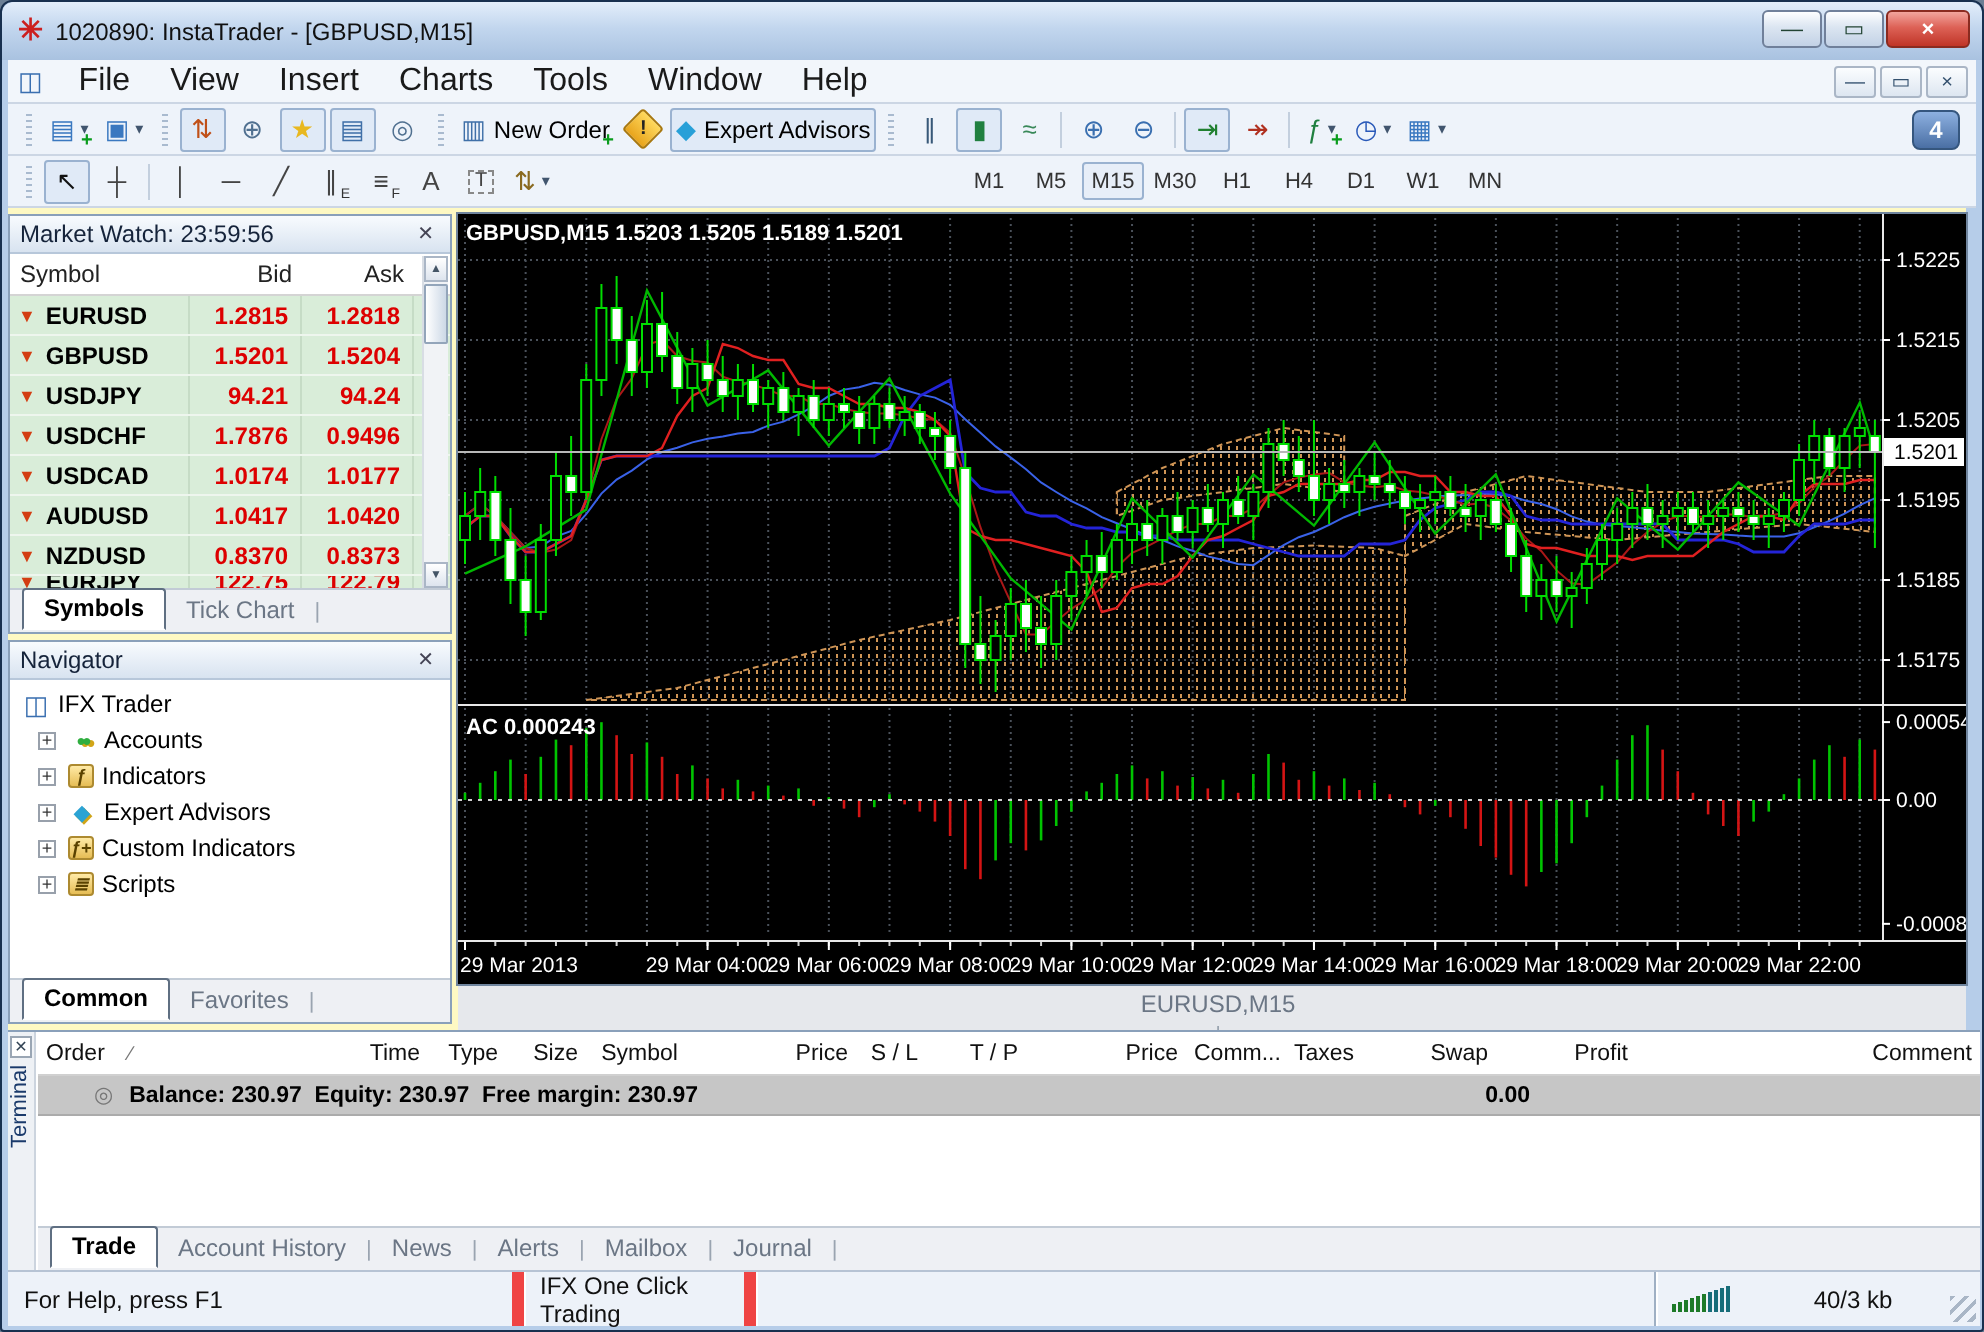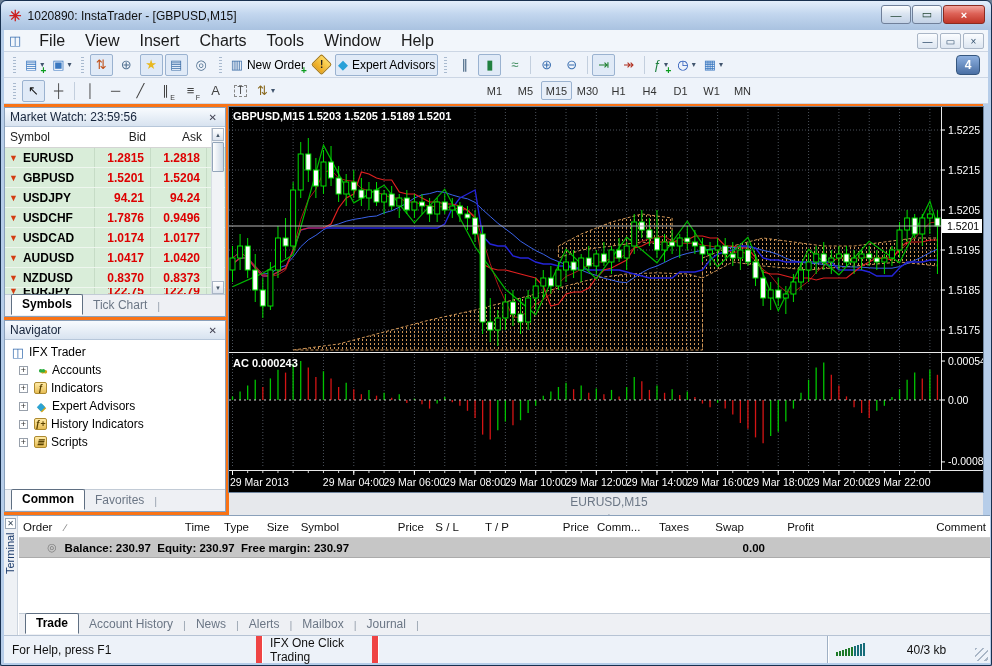--- a/index.html
+++ b/index.html
@@ -31,21 +31,21 @@
   .tbtn .dd{font-size:8px;color:#41556e;margin-left:3px;}
   .sub{position:absolute;right:1px;bottom:0;font-size:7px;color:#333;line-height:1;}
   .warn{width:15px;height:15px;background:linear-gradient(#ffd95e,#e8a41c);border:1px solid #a87810;transform:rotate(45deg);display:flex;align-items:center;justify-content:center;border-radius:2px;}
   .warn .wi{transform:rotate(-45deg);font-size:10px;font-weight:bold;color:#222;}
   .boxedT{border:1px dashed #888;padding:0 2px;font-size:10px;}
   #notif{position:absolute;right:8px;top:3px;width:24px;height:20px;border-radius:4px;background:linear-gradient(#8db0e0,#4a6fa4);border:1px solid #35567e;color:#fff;font-size:12px;font-weight:bold;display:flex;align-items:center;justify-content:center;}
   #tframes{position:absolute;left:475px;top:3px;display:flex;justify-content:center;}
   .tf{width:31px;height:19px;font-size:11px;color:#333;display:flex;align-items:center;justify-content:center;border:1px solid transparent;border-radius:2px;background:transparent;font-family:inherit;}
   .tf.active{background:#e7eef8;border-color:#9ab2d0;}
   
-  #workspace{position:absolute;left:3px;top:103px;width:979px;height:411px;background:#f97316;}
+  #workspace{position:absolute;left:3px;top:103px;width:979px;height:411px;background:#fef9c3;}
   .panel{position:absolute;background:#fff;border:1px solid #8aa0ba;}
   .pcaption{height:19px;background:linear-gradient(#f8fbfe,#d8e3f0);border-bottom:1px solid #b7c7da;display:flex;align-items:center;padding:0 5px;font-size:12px;color:#15233a;}
   .pcaption .px{margin-left:auto;font-size:10px;color:#445;padding:0 3px;}
   
   #mw{left:0;top:3px;width:222px;height:210px;}
   #mwhead{display:flex;height:21px;border-bottom:1px solid #d4d4d4;font-size:12px;color:#222;align-items:center;}
   #mwhead span{padding:0 5px;}
   .mwrow{display:flex;height:20px;align-items:center;background:#d9edd9;border-bottom:1px solid #eef6ee;font-size:12px;}
   .mwrow.partial{height:7px;overflow:hidden;}
   .mwsym{width:90px;display:flex;align-items:center;padding-left:4px;border-right:1px solid #c6dcc6;color:#000;font-weight:bold;height:100%;}
@@ -364,21 +364,21 @@
             <span>Indicators</span>
           </div>
           <div class="nrow">
             <span class="expand">+</span>
             <span class="nicon exp">◆</span>
             <span>Expert Advisors</span>
           </div>
           <div class="nrow">
             <span class="expand">+</span>
             <span class="nicon gold">ƒ+</span>
-            <span>History Indicators</span>
+            <span>Custom Indicators</span>
           </div>
           <div class="nrow">
             <span class="expand">+</span>
             <span class="nicon gold">≣</span>
             <span>Scripts</span>
           </div>
         </div>
       <div class="tabbar" id="navtabs">
           <span class="tab active">Common</span>
           <span class="tab">Favorites</span>
@@ -868,21 +868,21 @@
           <span class="thc" style="width: 120px; text-align: left;">Order<span class="sort">∕</span></span>
           <span class="thc" style="width: 75px; text-align: right;">Time</span>
           <span class="thc" style="width: 39px; text-align: right;">Type</span>
           <span class="thc" style="width: 40px; text-align: right;">Size</span>
           <span class="thc" style="width: 50px; text-align: right;">Symbol</span>
           <span class="thc" style="width: 85px; text-align: right;">Price</span>
           <span class="thc" style="width: 35px; text-align: right;">S / L</span>
           <span class="thc" style="width: 50px; text-align: right;">T / P</span>
           <span class="thc" style="width: 80px; text-align: right;">Price</span>
           <span class="thc" style="width: 50px; ">Comm...</span>
-          <span class="thc" style="width: 50px; text-align: right;">Taxes</span>
+          <span class="thc" style="width: 50px; ">Taxes</span>
           <span class="thc" style="width: 55px; text-align: right;">Swap</span>
           <span class="thc" style="width: 70px; text-align: right;">Profit</span>
           <span class="thc" style="width: 170px; text-align: right; flex: 1 1 0%;">Comment</span>
         </div>
       <div id="tbal">
         <span class="bicon">◎</span>
         <span id="btext">Balance: 230.97  Equity: 230.97  Free margin: 230.97</span>
         <span id="bprofit">0.00</span>
       </div>
       <div class="tabbar" id="termtabs">

